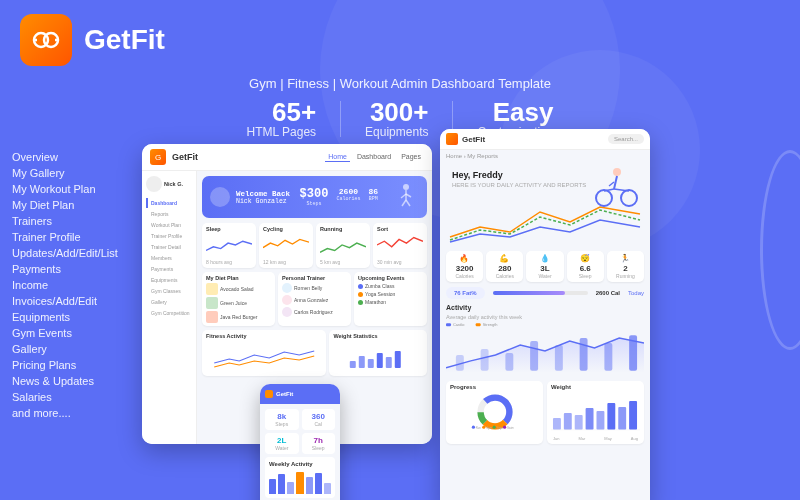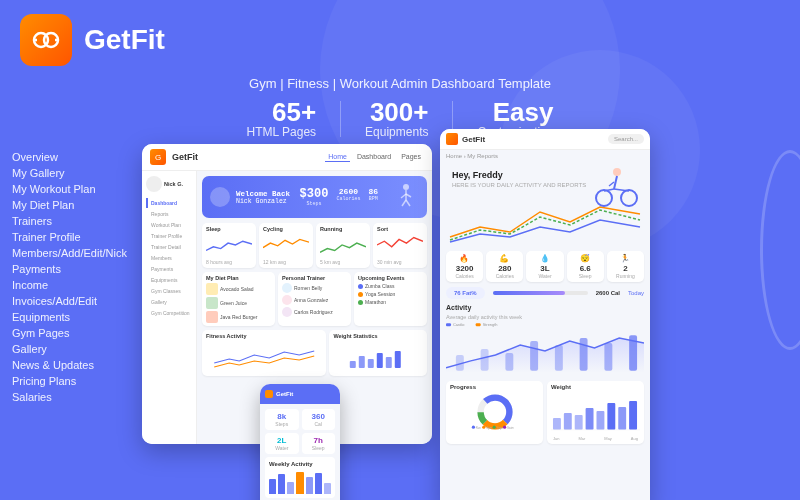--- a/index.html
+++ b/index.html
@@ -448,30 +448,31 @@
 
 <div class="main-content">
 
   <div class="left-nav">
     <div class="nav-item">Overview</div>
     <div class="nav-item">My Gallery</div>
     <div class="nav-item">My Workout Plan</div>
     <div class="nav-item">My Diet Plan</div>
     <div class="nav-item">Trainers</div>
     <div class="nav-item">Trainer Profile</div>
-    <div class="nav-item">Members/Add/Edit/Nick</div>
+    <div class="nav-item">Updates/Add/Edit/List</div>
     <div class="nav-item">Payments</div>
     <div class="nav-item">Income</div>
     <div class="nav-item">Invoices/Add/Edit</div>
     <div class="nav-item">Equipments</div>
-    <div class="nav-item">Gym Pages</div>
+    <div class="nav-item">Gym Events</div>
     <div class="nav-item">Gallery</div>
+    <div class="nav-item">Pricing Plans</div>
     <div class="nav-item">News &amp; Updates</div>
-    <div class="nav-item">Pricing Plans</div>
     <div class="nav-item">Salaries</div>
+    <div class="nav-item">and more....</div>
   </div>
 
   <div class="dashboards-area">
 
     <div class="dashboard-main">
       <div class="dash-header">
         <div class="dash-logo-sm">G</div>
         <span class="dash-brand-sm">GetFit</span>
         <div class="dash-nav-tabs">
           <span class="dash-nav-tab active">Home</span>

